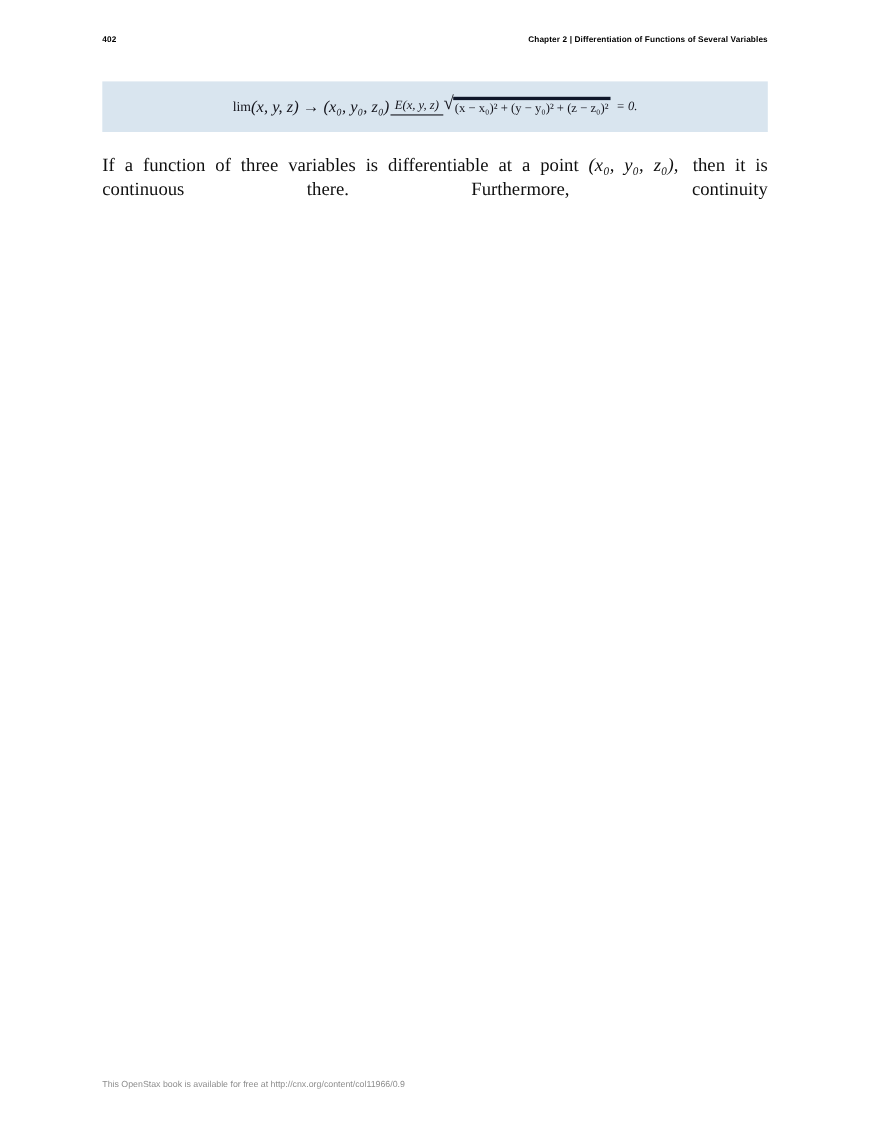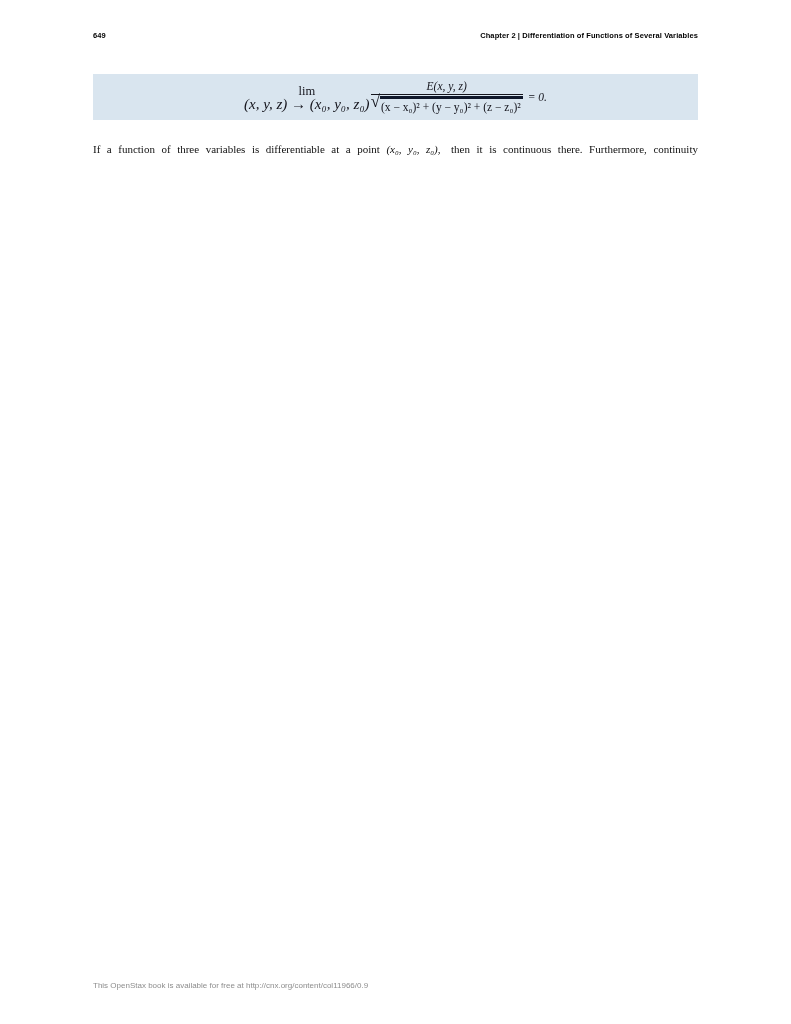--- a/index.html
+++ b/index.html
@@ -21,53 +21,53 @@
   
   .equation-box {
     position: absolute; top: 74px; left: 93px; width: 605px; height: 46px;
     background: #d9e5ef;
     display: flex; align-items: center; justify-content: center;
   }
   .equation {
     display: flex; align-items: center;
     font-size: 11.5px; color: #14141c; white-space: nowrap;
   }
-  .lim-block { display: flex; flex-direction: column; align-items: center; margin-right: 1px; }
+  .lim-block { display: flex; flex-direction: row; align-items: center; margin-right: 1px; }
   .lim-op  { font-size: 12.5px; line-height: 13px; font-style: normal; }
   .lim-sub { font-size: 15px;  line-height: 10px; font-style: italic; margin-top: 1px; }
-  .fraction { display: flex; flex-direction: column; align-items: center; }
+  .fraction { display: flex; align-items: center; }
   .frac-top { width: 100%; text-align: center; border-bottom: 1px solid #14141c; padding: 0 4px 1px 4px; }
   .frac-num { font-style: italic; line-height: 14px; }
   .frac-den { display: flex; align-items: flex-start; margin-top: 1px; }
   .radical  { font-size: 17px; line-height: 16px; position: relative; top: -2px; font-style: normal; }
   .radicand { border-top: 3px solid #0f172a; line-height: 15px; padding: 1px 2px 0 1px; }
   .rhs { margin-left: 5px; font-style: italic; }
 
   
   .paragraph {
     position: absolute; top: 139px; left: 93px; width: 605px;
-    font-size: 11px; line-height: 21.5px; color: #101010;
+    font-size: 17px; line-height: 21.5px; color: #101010;
   }
   .para-line-justify { text-align: justify; text-align-last: justify; }
   .inline-math { font-style: italic; margin-right: 4px; }
 
   
   .footer {
     position: absolute; top: 981px; left: 93px;
     font-family: "Liberation Sans", "DejaVu Sans", sans-serif;
     font-size: 8px; color: #8d8d8d;
   }
 </style>
 </head>
 <body>
 
 <div class="page">
 
   <div class="header">
-    <span>649</span>
+    <span>402</span>
     <span>Chapter 2 | Differentiation of Functions of Several Variables</span>
   </div>
 
   <div class="equation-box">
     <div class="equation">
       <span class="lim-block">
         <span class="lim-op">lim</span>
         <span class="lim-sub">(x, y, z) → (x₀, y₀, z₀)</span>
       </span>
       <span class="fraction">

